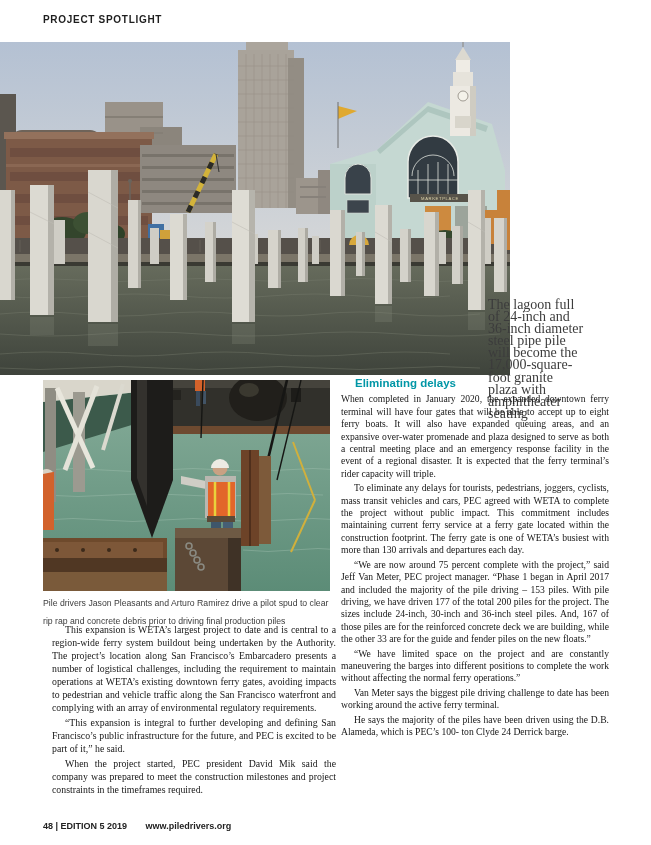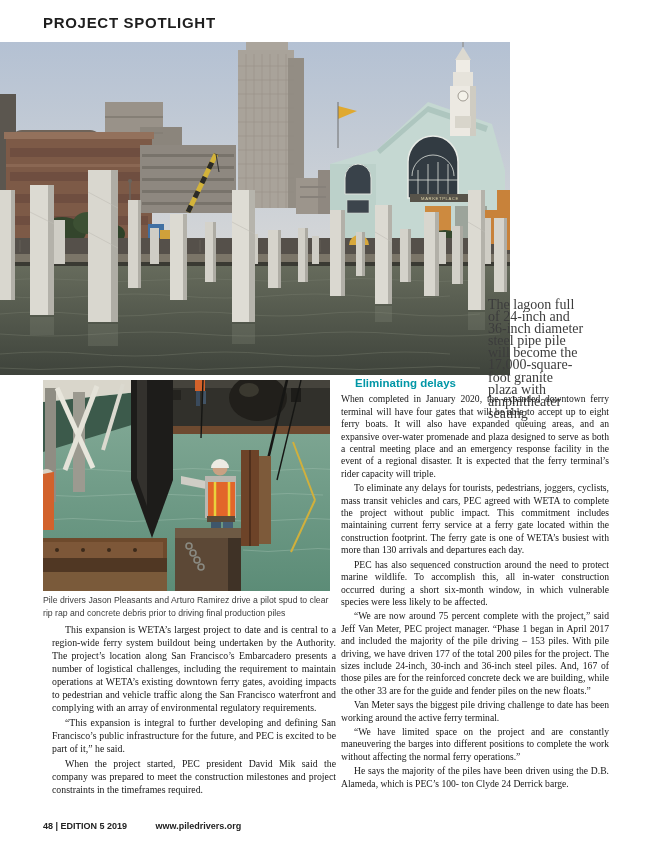--- a/index.html
+++ b/index.html
@@ -1,32 +1,32 @@
 <!DOCTYPE html>
 <html style="--accent-teal: #0096a6; --body-text: #161616; --caption-gray: #3c3c3c;"><head>
 <meta charset="utf-8">
 <style>
   html,body{margin:0;padding:0;background:#e9e9e9;}
   .page{position:relative;width:651px;height:845px;background:#ffffff;margin:0 auto;overflow:hidden;
         font-family:"Liberation Sans",sans-serif;color:#1b1b1b;}
-  .kicker{position:absolute;left:43px;top:14px;font-size:15px;font-weight:700;letter-spacing:.7px;color:#1e1e1e;}
+  .kicker{position:absolute;left:43px;top:14px;font-size:10px;font-weight:700;letter-spacing:.7px;color:#1e1e1e;}
   .photo-top{position:absolute;left:0;top:42px;width:510px;height:333px;margin:0;}
   .photo-left{position:absolute;left:43px;top:380px;width:287px;height:211px;margin:0;}
   .photo-top svg,.photo-left svg{display:block;}
   .caption-top{position:absolute;left:488px;top:299px;width:97px;font-size:14px;line-height:12.1px;color:#3c3c3c;font-family:Liberation Serif, serif;}
-  .caption-photo-left{position:absolute;left:43px;top:594px;width:292px;font-size:8.7px;line-height:13px;color:#3c3c3c;}
+  .caption-photo-left{position:absolute;left:43px;top:594px;width:292px;font-size:8.7px;line-height:18px;color:#3c3c3c;}
   .col{position:absolute;font-family:"Liberation Serif",serif;text-align:justify;color:#161616;}
   .col p{margin:2px;}
   .col p.indent{text-indent:13px;}
   .col-left{left:50px;top:621px;width:288px;font-size:9.8px;line-height:13px;}
   .col-right{left:339px;top:377px;width:272px;font-size:9.6px;line-height:12.4px;}
   .col-right h2{font-family:"Liberation Sans",sans-serif;font-size:11.5px;font-weight:700;
                 color:var(--accent-teal,#0096a6);margin:0 0 4px 0;padding-left:16px;}
   .footer{position:absolute;left:43px;top:821px;font-size:9px;font-weight:700;color:#222;}
-  .footer .site{margin-left:26px;}
+  .footer .site{margin-left:16px;}
 </style>
 </head>
 <body>
 
 <div class="page">
 
   <div class="kicker">PROJECT SPOTLIGHT</div>
 
   <figure class="photo-top">
     <svg viewBox="0 0 510 333" width="510" height="333">
@@ -349,24 +349,23 @@
   <div class="col col-left">
     <p class="indent">This expansion is WETA’s largest project to date and is central to a region-wide ferry system buildout being undertaken by the Authority. The project’s location along San Francisco’s Embarcadero presents a number of logistical challenges, including the requirement to maintain operations at WETA’s existing downtown ferry gates, avoiding impacts to pedestrian and vehicle traffic along the San Francisco waterfront and complying with an array of environmental regulatory requirements.</p>
     <p class="indent">“This expansion is integral to further developing and defining San Francisco’s public infrastructure for the future, and PEC is excited to be part of it,” he said.</p>
     <p class="indent">When the project started, PEC president David Mik said the company was prepared to meet the construction milestones and project constraints in the timeframes required.</p>
   </div>
 
   <div class="col col-right">
     <h2>Eliminating delays</h2>
     <p>When completed in January 2020, the expanded downtown ferry terminal will have four gates that will be able to accept up to eight ferry boats. It will also have expanded queuing areas, and an expansive over-water promenade and plaza designed to serve as both a central meeting place and an emergency response facility in the event of a regional disaster. It is expected that the ferry terminal’s rider capacity will triple.</p>
     <p class="indent">To eliminate any delays for tourists, pedestrians, joggers, cyclists, mass transit vehicles and cars, PEC agreed with WETA to complete the project without public impact. This commitment includes maintaining current ferry service at a ferry gate located within the construction footprint. The ferry gate is one of WETA’s busiest with more than 130 arrivals and departures each day.</p>
-    <p class="indent">PEC has also sequenced construction around the need to protect marine wildlife. To accomplish this, all in-water construction occurred during a short six-month window, in which vulnerable species were less likely to be affected.</p>
     <p class="indent">“We are now around 75 percent complete with the project,” said Jeff Van Meter, PEC project manager. “Phase 1 began in April 2017 and included the majority of the pile driving – 153 piles. With pile driving, we have driven 177 of the total 200 piles for the project. The sizes include 24-inch, 30-inch and 36-inch steel piles. And, 167 of those piles are for the reinforced concrete deck we are building, while the other 33 are for the guide and fender piles on the new floats.”</p>
+    <p class="indent">“We have limited space on the project and are constantly maneuvering the barges into different positions to complete the work without affecting the normal ferry operations.”</p>
     <p class="indent">Van Meter says the biggest pile driving challenge to date has been working around the active ferry terminal.</p>
-    <p class="indent">“We have limited space on the project and are constantly maneuvering the barges into different positions to complete the work without affecting the normal ferry operations.”</p>
     <p class="indent">He says the majority of the piles have been driven using the D.B. Alameda, which is PEC’s 100- ton Clyde 24 Derrick barge.</p>
   </div>
 
   <div class="footer">
     <span>48 | EDITION 5 2019</span>
     <span class="site">www.piledrivers.org</span>
   </div>
 
 </div>
 

